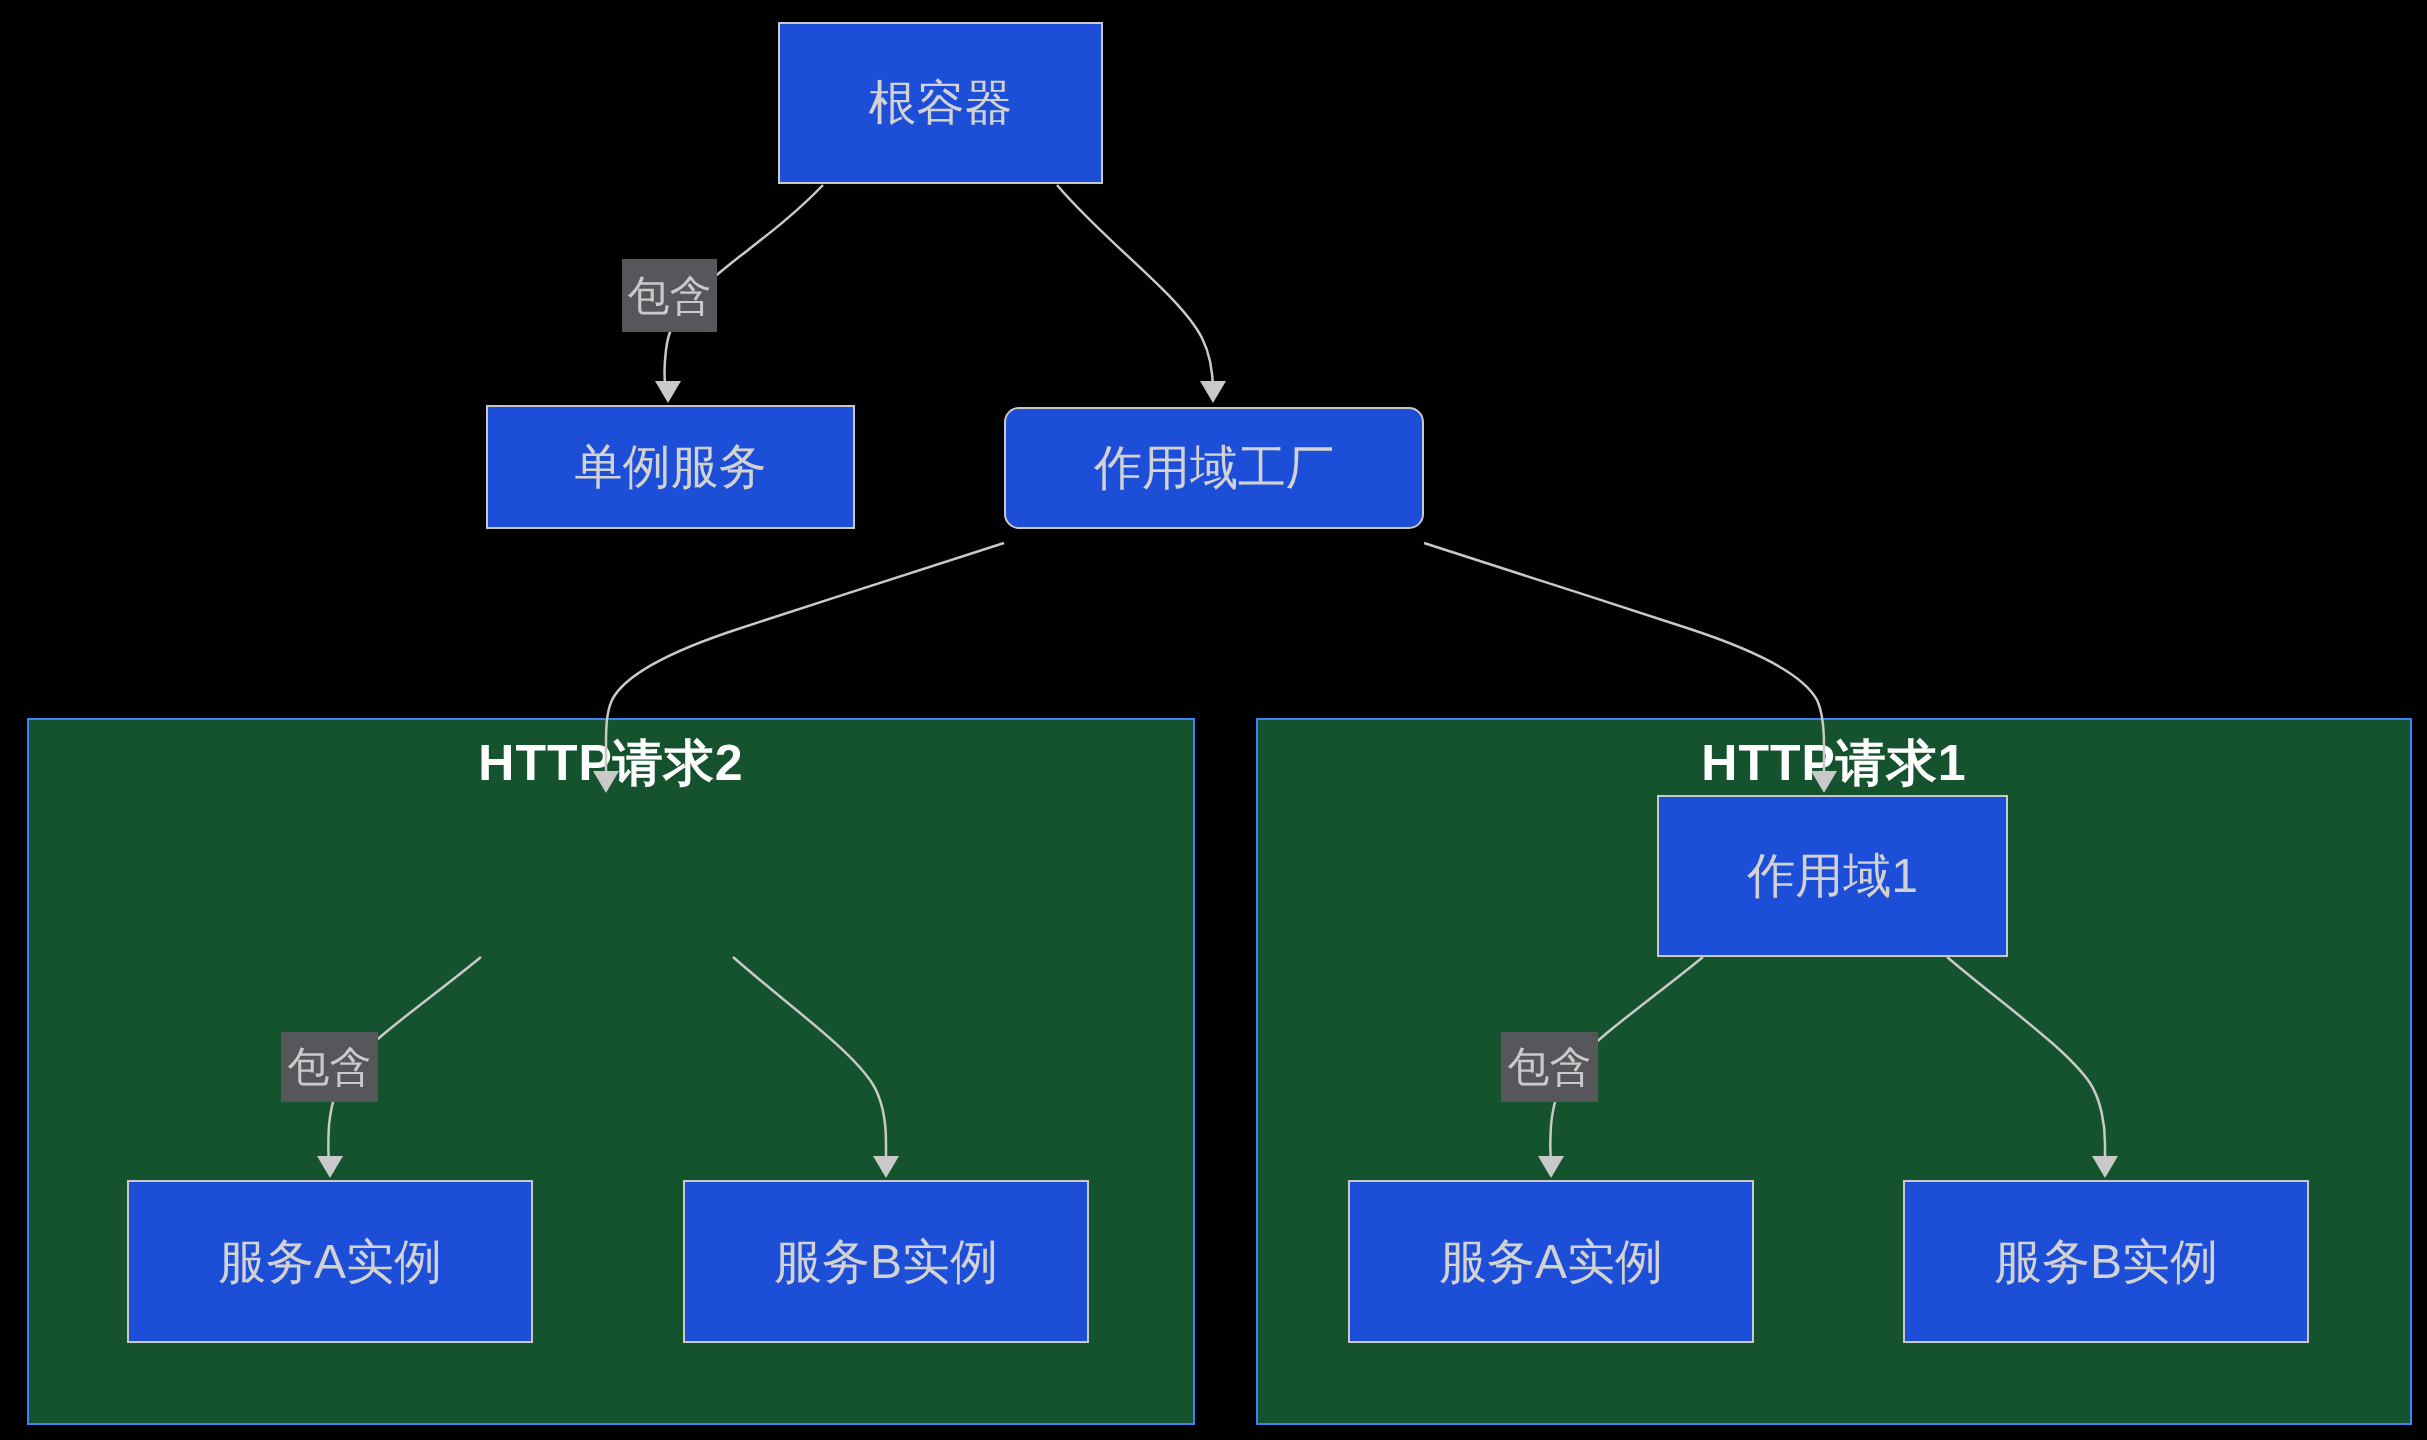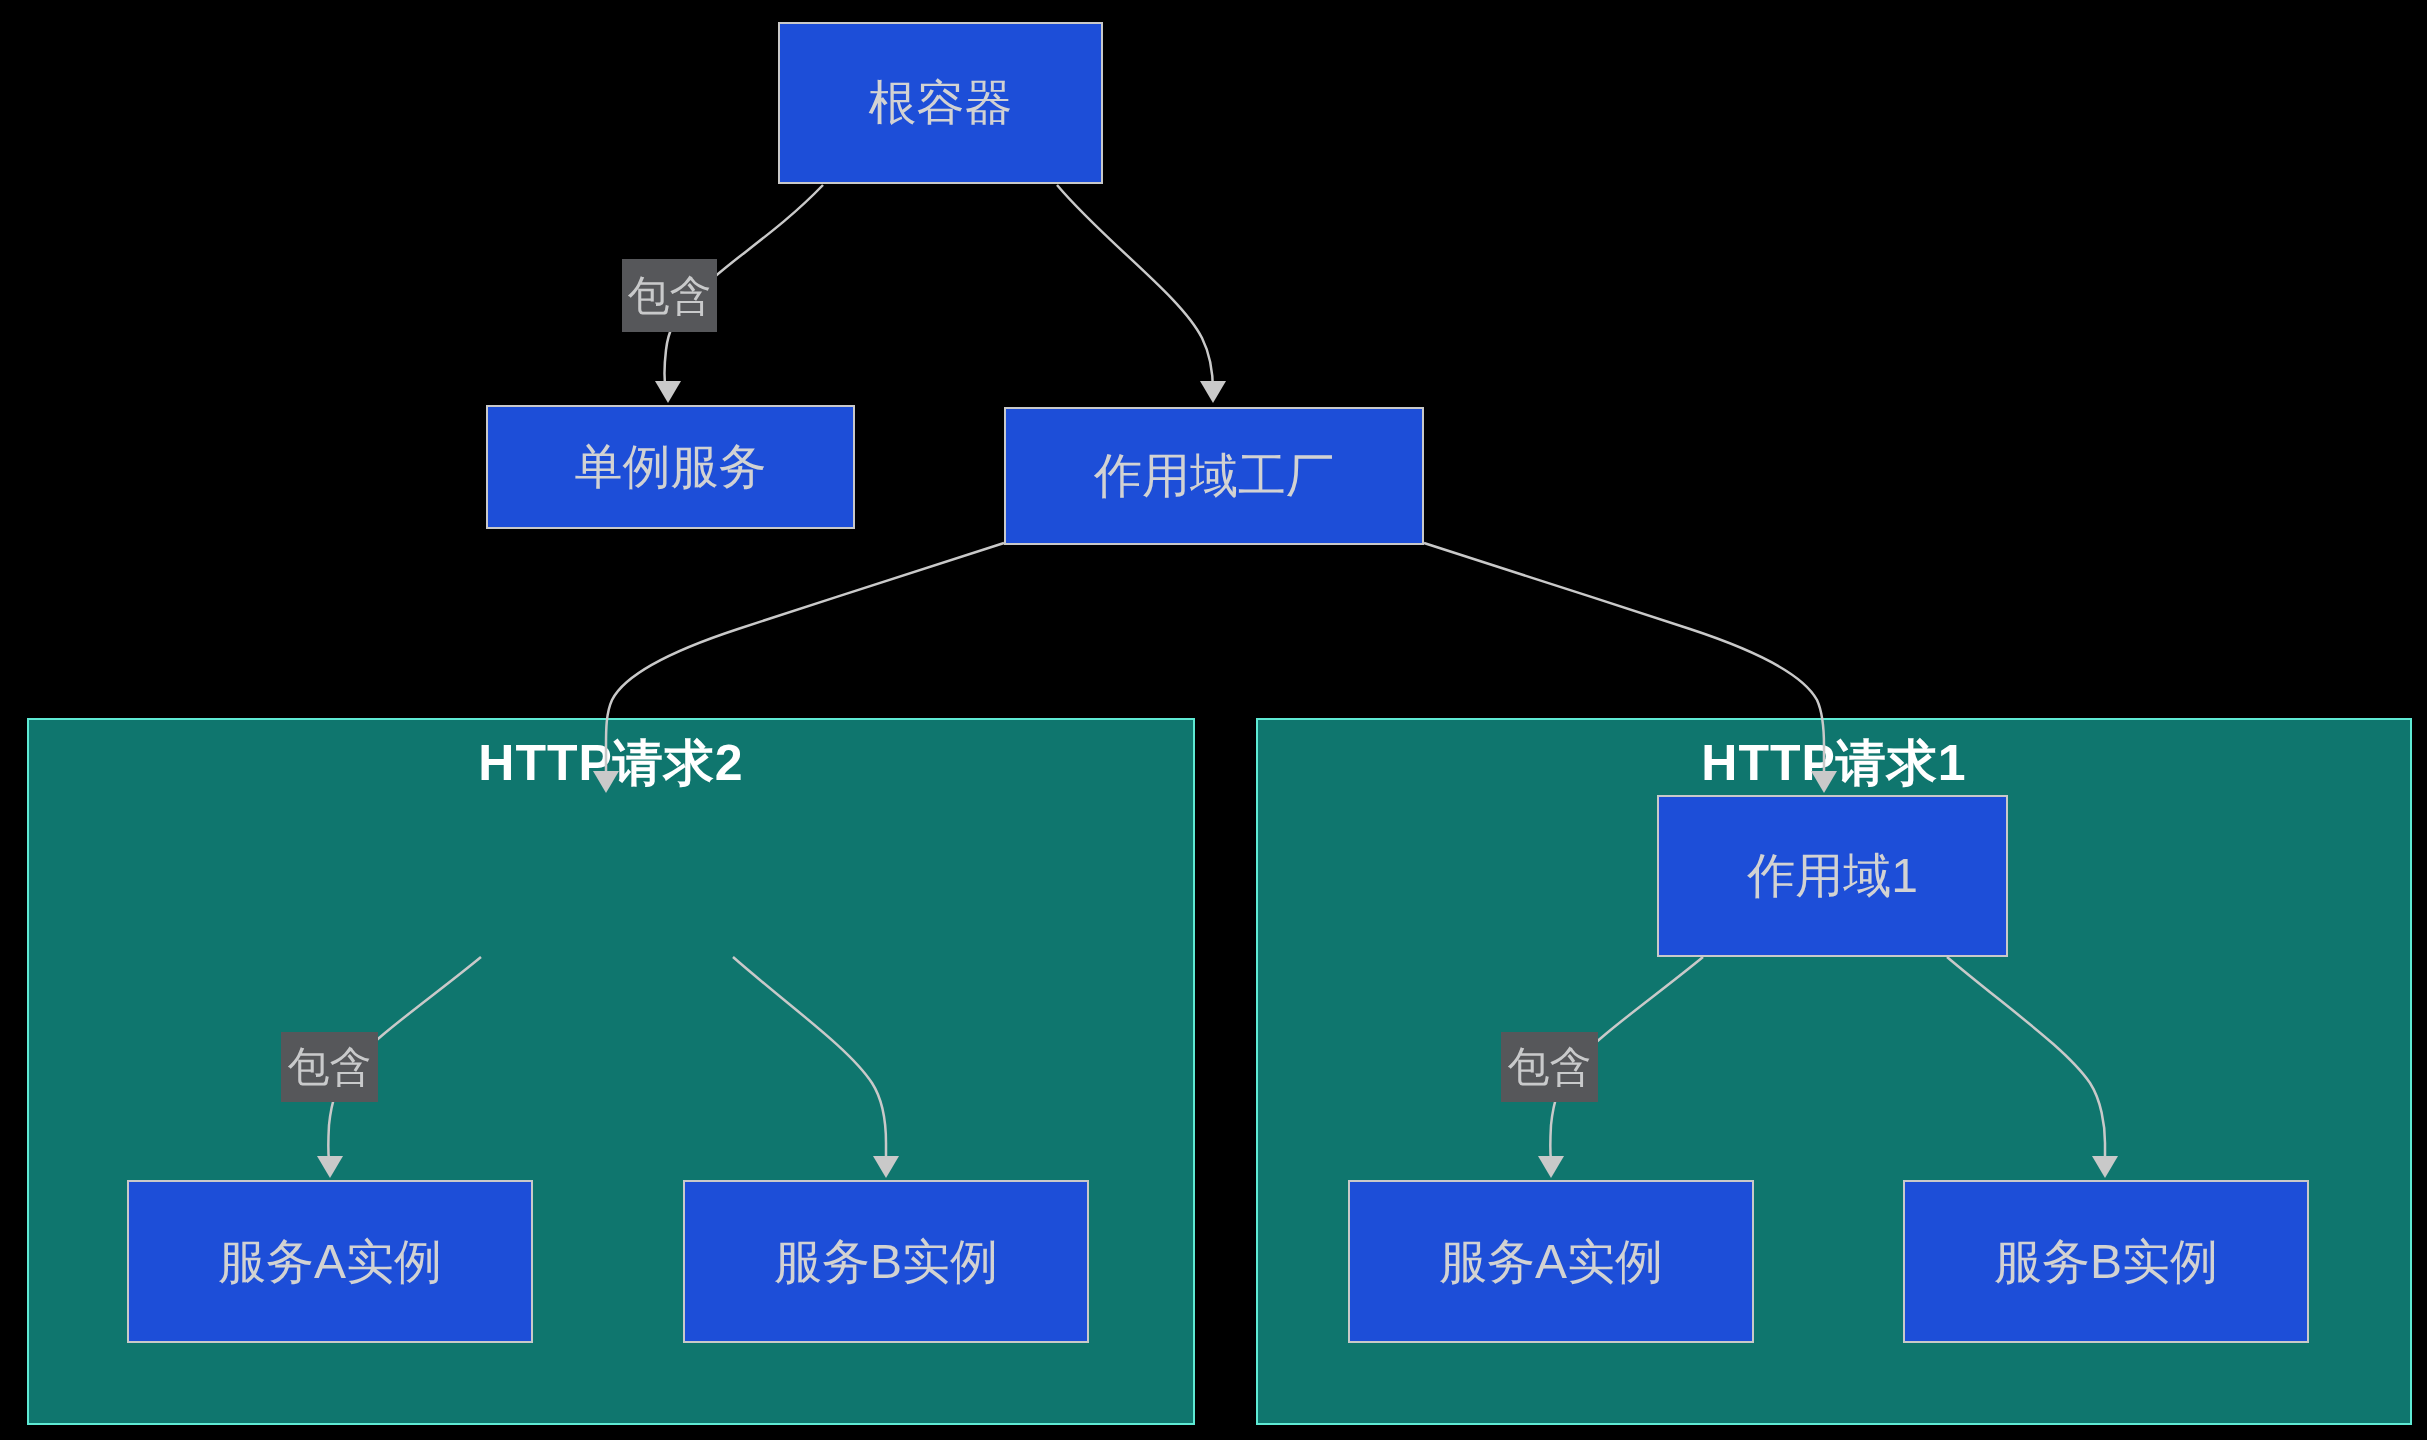--- a/index.html
+++ b/index.html
@@ -1,20 +1,20 @@
 <!DOCTYPE html>
 <html><head>
 <meta charset="utf-8">
 <style>
   html,body{margin:0;padding:0;background:#000;width:2427px;height:1440px;overflow:hidden;}
   body{font-family:"Liberation Sans","DejaVu Sans",sans-serif;position:relative;}
   .stage{position:absolute;left:0;top:0;width:2427px;height:1440px;}
 
   
-  .cluster{position:absolute;background:#0f766e;border:2px solid #5eead4;box-sizing:border-box;z-index:1;}
+  .cluster{position:absolute;background:#14532d;border:2px solid #3b82f6;box-sizing:border-box;z-index:1;}
   .cluster-title{position:absolute;left:0;right:0;top:10px;text-align:center;
     color:#ffffff;font-size:50px;font-weight:bold;letter-spacing:1px;}
 
   
   svg.edges{position:absolute;left:0;top:0;z-index:2;pointer-events:none;}
   .edge{fill:none;stroke:#c9c9c9;stroke-width:2.5px;}
   .arrow{fill:#c9c9c9;stroke:none;}
 
   
   .node{position:absolute;background:#1d4ed8;border:2px solid #c9c9c9;box-sizing:border-box;
@@ -60,21 +60,21 @@
     <polygon class="arrow" points="1538,1156 1564,1156 1551,1178"></polygon>
 
     <path class="edge" d="M 1947 957 C 2006 1007 2066 1048 2090 1083 C 2101 1100 2105 1125 2105 1143 L 2105 1158"></path>
     <polygon class="arrow" points="2092,1156 2118,1156 2105,1178"></polygon>
   </svg>
 
   <div class="node" style="left:778px;top:22px;width:325px;height:162px;">根容器</div>
 
   <div class="node" style="left:486px;top:405px;width:369px;height:124px;">单例服务</div>
 
-  <div class="node" style="left:1004px;top:407px;width:420px;height:138px;">作用域工厂</div>
+  <div class="node" style="left:1004px;top:407px;width:420px;height:122px;border-radius:15px;">作用域工厂</div>
 
 
   <div class="node" style="left:1649px;top:795px;width:351px;height:162px;margin-left:8px;">作用域1</div>
 
   <div class="node" style="left:127px;top:1180px;width:406px;height:163px;">服务A实例</div>
 
   <div class="node" style="left:683px;top:1180px;width:406px;height:163px;">服务B实例</div>
 
   <div class="node" style="left:1348px;top:1180px;width:406px;height:163px;">服务A实例</div>
 

